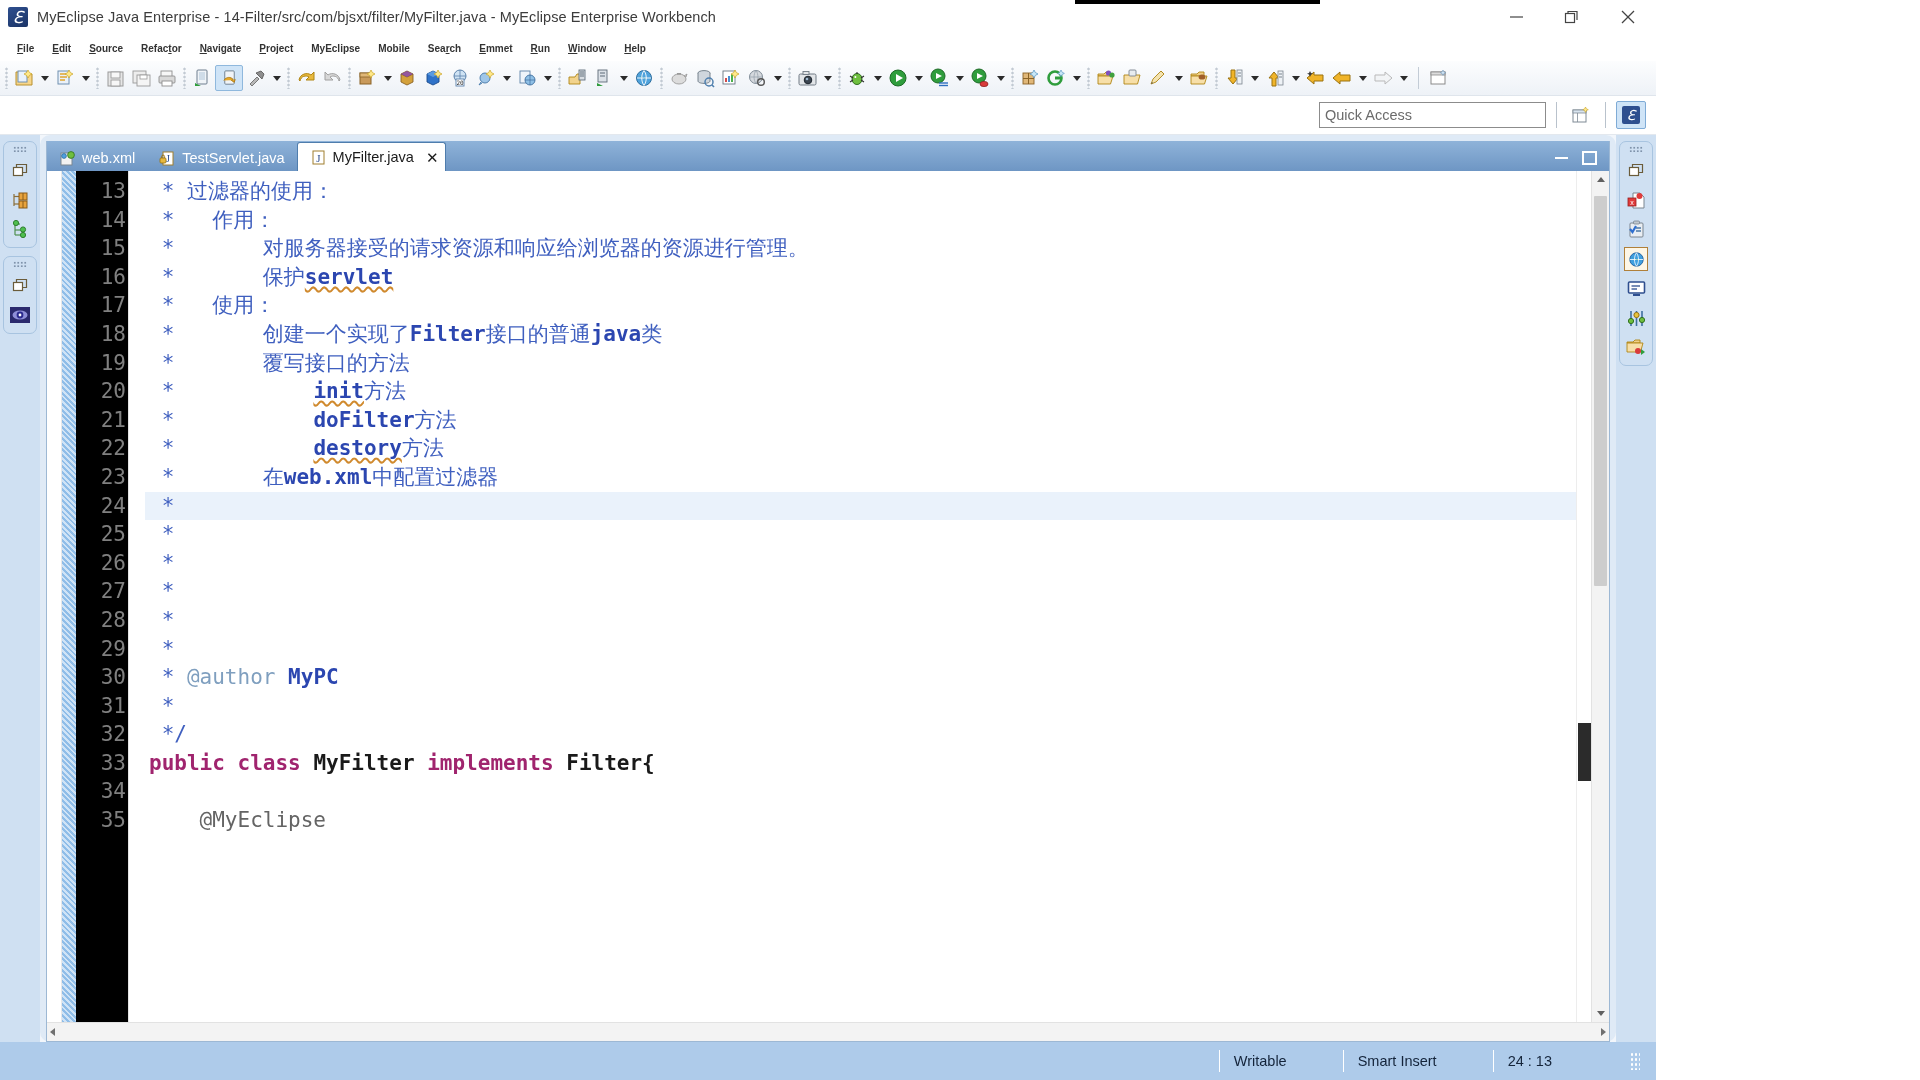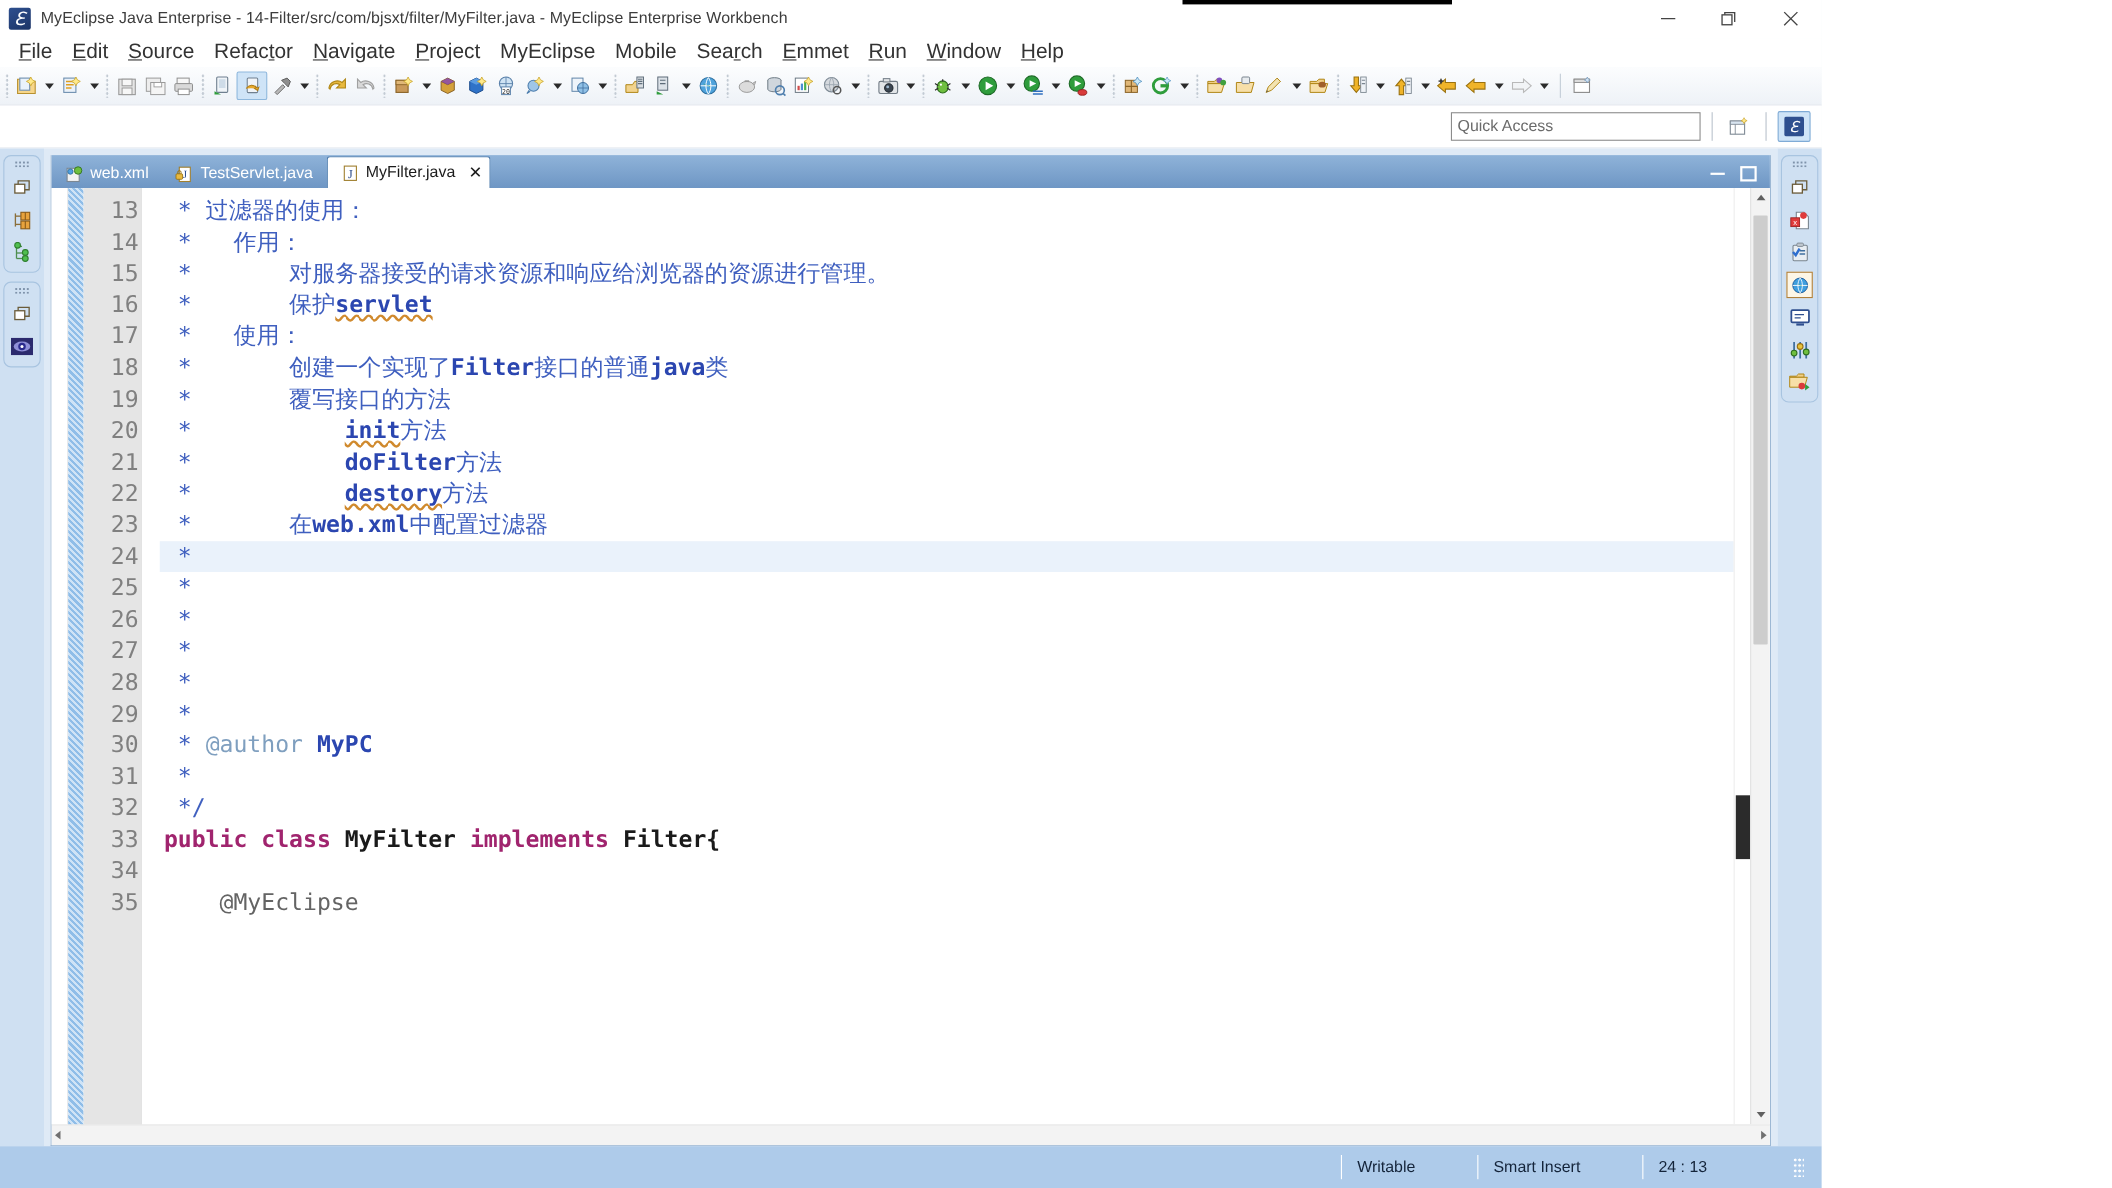--- a/index.html
+++ b/index.html
@@ -56,22 +56,22 @@
   .win-btn svg { display:block; }
 
   
   .menubar {
     height: 26px; flex: 0 0 26px;
     background: #ffffff;
     display: flex; align-items: center;
     padding-left: 8px;
   }
   .menu-item {
-    font-size: 19px; color: #333333;
-    padding: 2px 9px; white-space: nowrap;
+    font-size: 10px; color: #333333;
+    padding: 2px 9px; white-space: nowrap; font-weight: bold;
   }
   .menu-item .mn { text-decoration: underline; }
 
   
   .toolbar {
     flex: 0 0 34px; height: 34px;
     background: linear-gradient(#fcfdfe,#eef2f7);
     border-bottom: 1px solid #dfe5ec;
     display: flex; align-items: center;
     padding-left: 2px; overflow: hidden;
@@ -155,20 +155,21 @@
     width: 22px; height: 22px;
     display: flex; align-items: center; justify-content: center;
   }
   .rail-ic.framed { border: 1px solid #b0803a; background: #fdf6e6; }
 
   .center {
     flex: 1 1 auto; min-width: 0;
     display: flex; flex-direction: column;
     background: #dfeaf6;
     padding: 6px 6px 0 6px;
+    border-radius: 10px;
   }
 
   
   .editor {
     flex: 1 1 auto; min-height: 0;
     display: flex; flex-direction: column;
     background: #ffffff;
     border: 1px solid #9db8d4;
     border-top: none;
   }
@@ -205,21 +206,21 @@
     width: 14px; flex: 0 0 14px; background: #ffffff;
     border-right: 1px solid #e8e8e8;
   }
   .gutter-anno {
     width: 14px; flex: 0 0 14px;
     background: repeating-linear-gradient(
        45deg,#8fbde8 0 2px,#cfe3f6 2px 4px);
   }
   .linenos {
     flex: 0 0 52px; width: 52px;
-    background: #e5e5e5;
+    background: #000000;
     padding-top: 6px;
     text-align: right;
     font-family: "DejaVu Sans Mono", monospace;
     font-size: 21px; line-height: 28.6px;
     color: #808080;
     border-right: 1px solid #e3e3e3;
     position: relative;
   }
   .lineno { padding-right: 2px; position: relative; }
   .foldcol { flex: 0 0 16px; width: 16px; background: #ffffff; }

